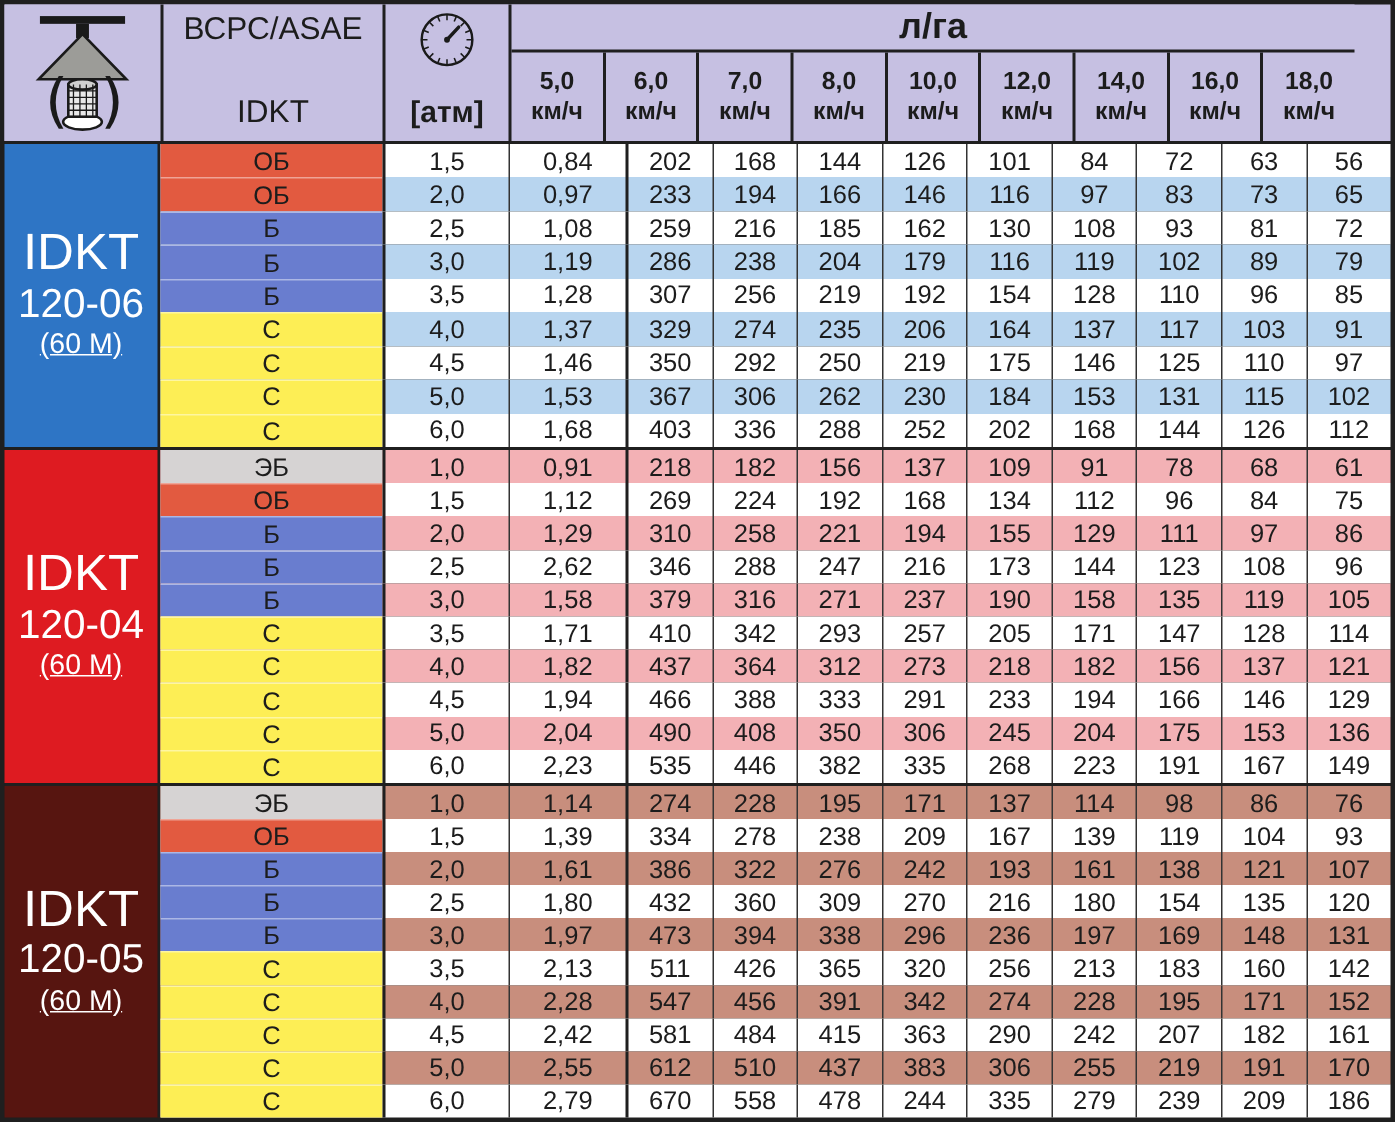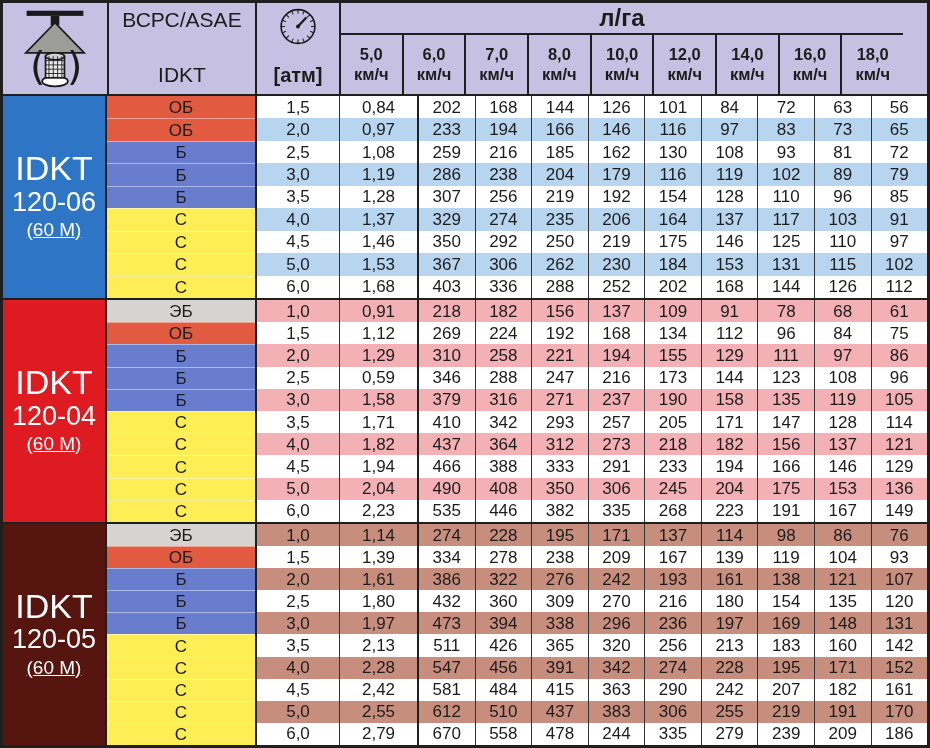--- a/index.html
+++ b/index.html
@@ -337,21 +337,21 @@
           <div class="c c-val">194</div>
           <div class="c c-val">155</div>
           <div class="c c-val">129</div>
           <div class="c c-val">111</div>
           <div class="c c-val">97</div>
           <div class="c c-val">86</div>
         </div>
         <div class="row" style="background: rgb(255, 255, 255);">
           <div class="c c-cat" style="background: rgb(105, 125, 207);">Б</div>
           <div class="c c-atm">2,5</div>
-          <div class="c c-lmin">0,59</div>
+          <div class="c c-lmin">2,62</div>
           <div class="c c-val first">346</div>
           <div class="c c-val">288</div>
           <div class="c c-val">247</div>
           <div class="c c-val">216</div>
           <div class="c c-val">173</div>
           <div class="c c-val">144</div>
           <div class="c c-val">123</div>
           <div class="c c-val">108</div>
           <div class="c c-val">96</div>
         </div>

